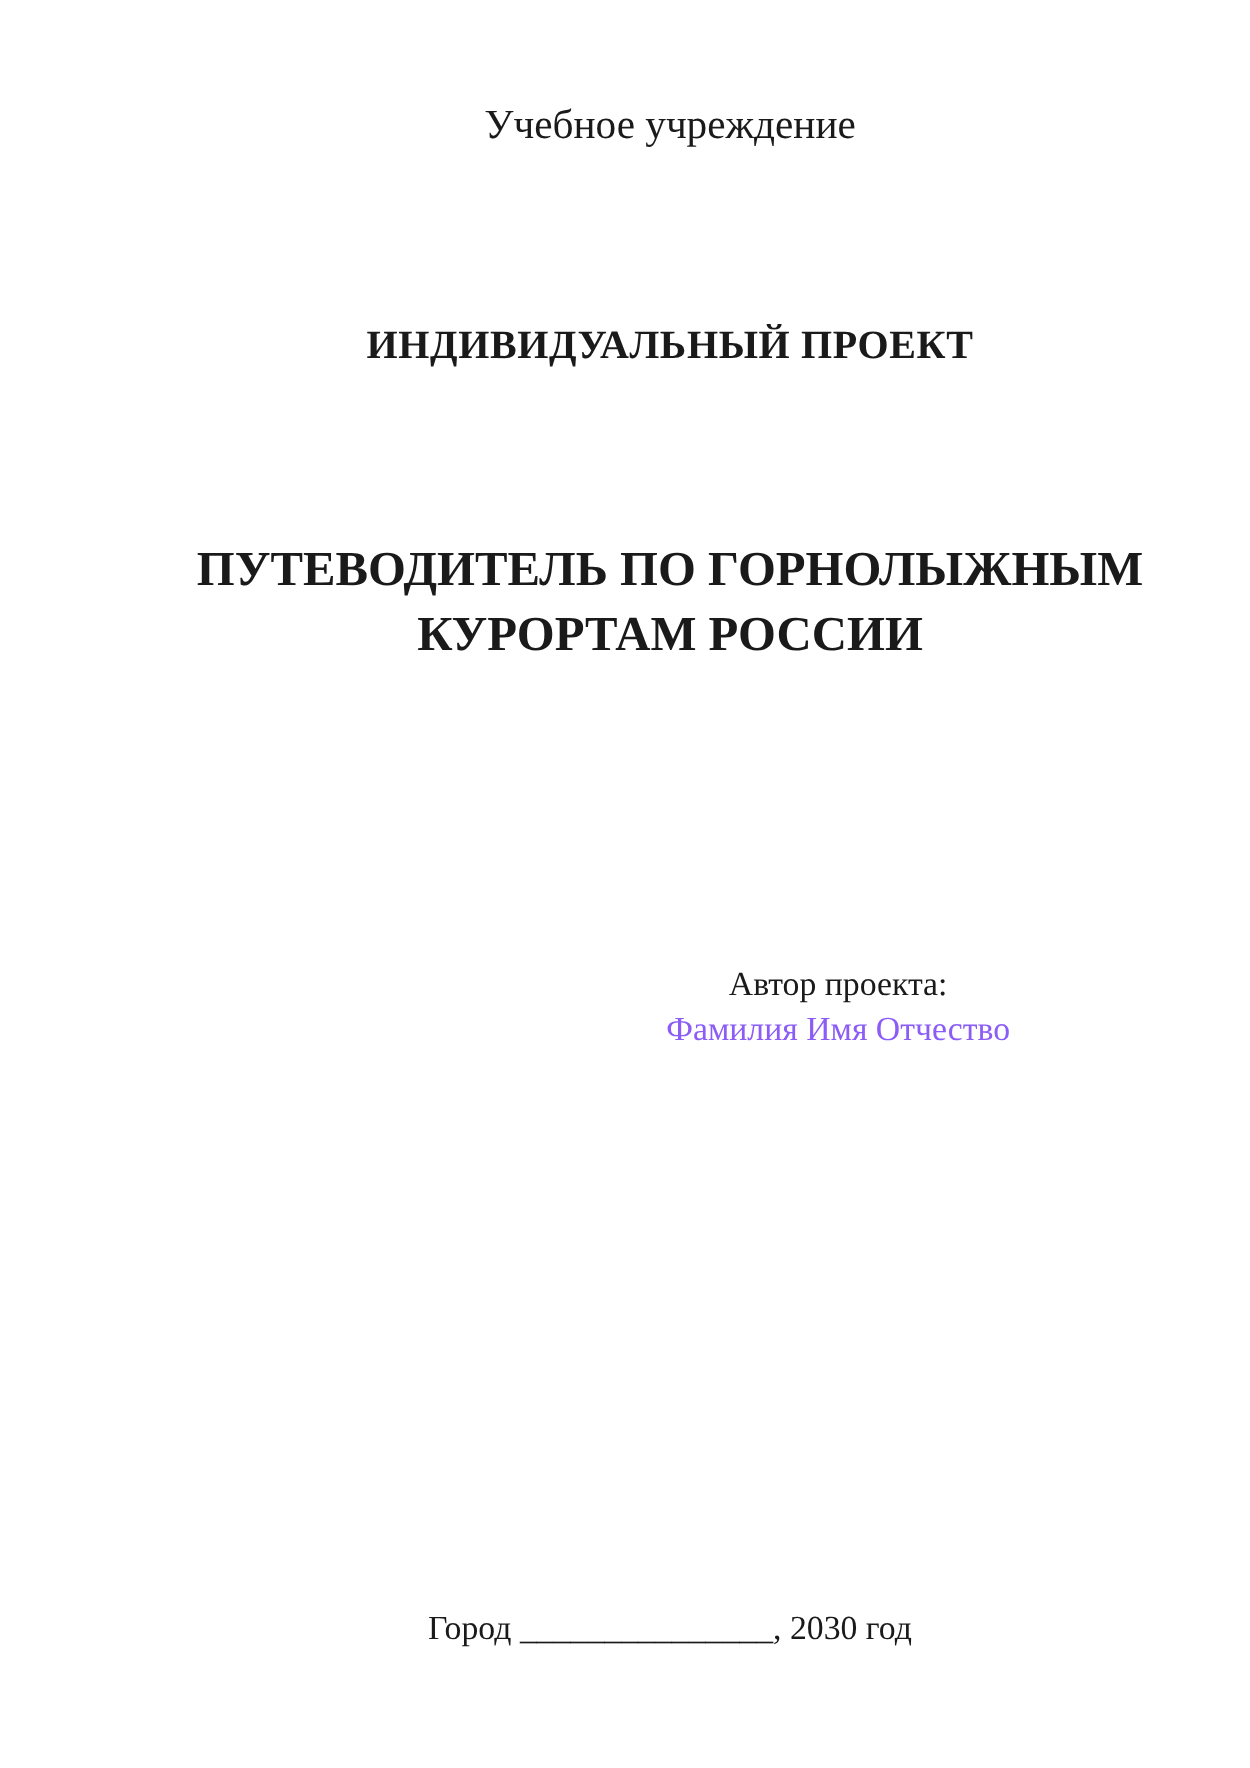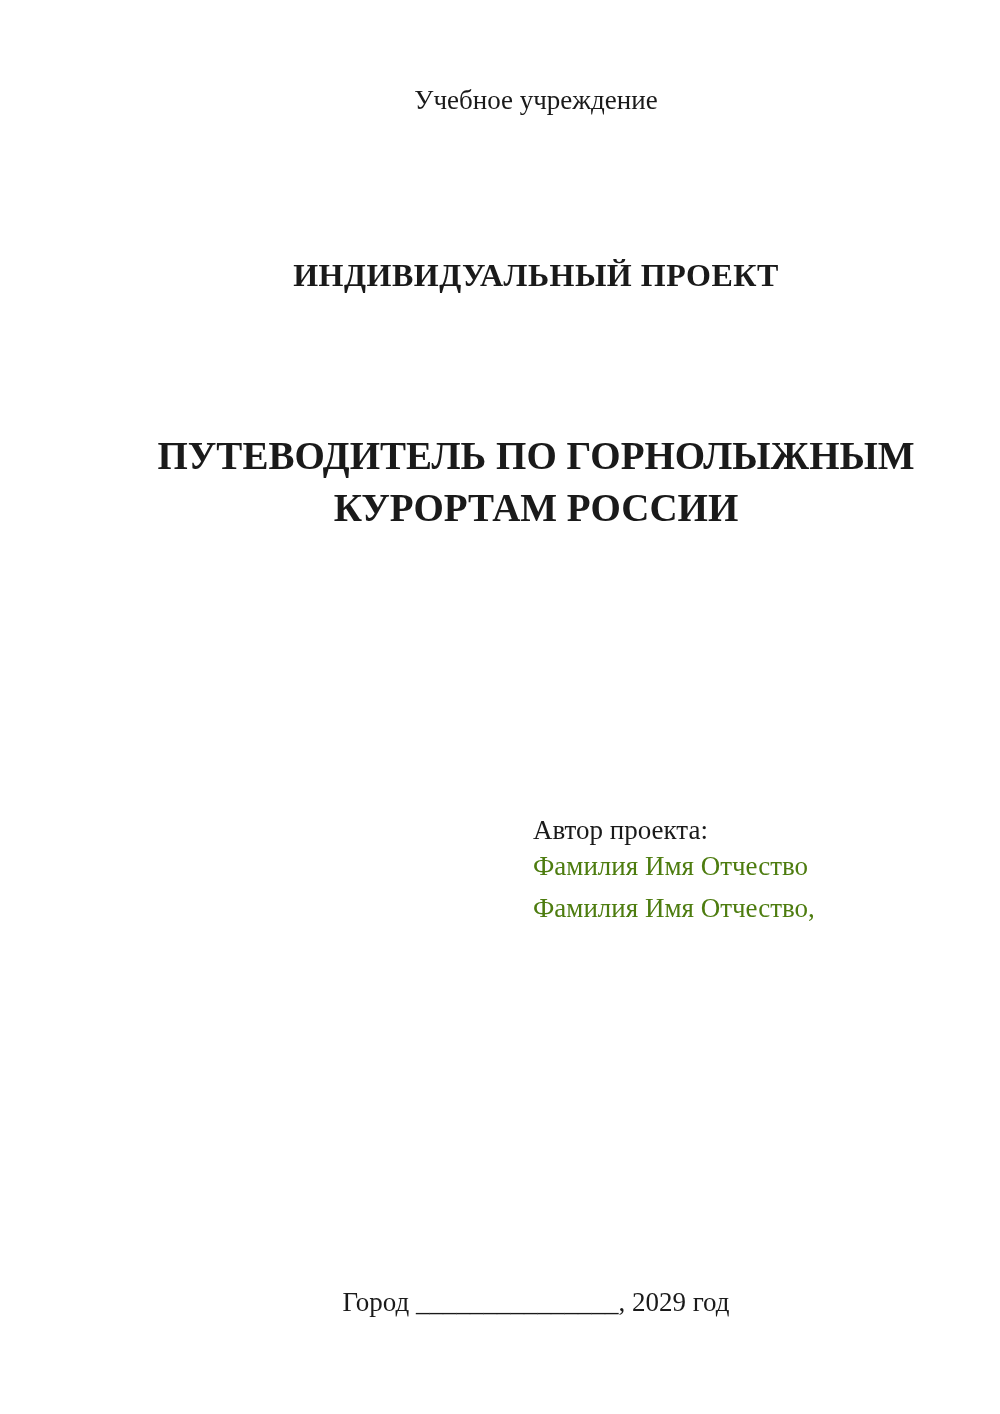--- a/index.html
+++ b/index.html
@@ -20,21 +20,21 @@
   }
   
   .center-band {
     position: absolute;
     left: 143px;
     width: 786px;
     text-align: center;
   }
   .institution {
     top: 82px;
-    font-size: 27px;
+    font-size: 33px;
     line-height: 36px;
   }
   .doc-type {
     top: 257px;
     font-size: 32px;
     line-height: 36px;
     font-weight: bold;
     letter-spacing: 0.5px;
   }
   .project-title {
@@ -43,23 +43,23 @@
     line-height: 52px;
     font-weight: bold;
   }
   .credits {
     position: absolute;
     left: 533px;
     font-size: 27px;
     line-height: 36px;
     text-align: left;
   }
-  .credits-author { top: 812px; }
+  .credits-author { top: 769px; text-align: center; }
   .credits-supervisor { top: 890px; }
-  .muted { color: #4d7c0f; }
+  .muted { color: #8b5cf6; }
   .footer-line {
     top: 1284px;
     font-size: 27px;
     line-height: 36px;
     white-space: nowrap;
   }
 </style>
 </head>
 <body>
 
@@ -70,21 +70,20 @@
   <div class="center-band doc-type">ИНДИВИДУАЛЬНЫЙ ПРОЕКТ</div>
 
   <div class="center-band project-title">ПУТЕВОДИТЕЛЬ ПО ГОРНОЛЫЖНЫМ КУРОРТАМ РОССИИ</div>
 
   <div class="credits credits-author">
     <div>Автор проекта:</div>
     <div class="muted">Фамилия Имя Отчество</div>
   </div>
 
   <div class="credits credits-supervisor">
-    <div class="muted">Фамилия Имя Отчество,</div>
   </div>
 
   <div class="center-band footer-line">
     <span>Город</span>
-    <span>_______________</span><span>, 2029 год</span>
+    <span>_______________</span><span>, 2030 год</span>
   </div>
 
 </div>
 
 </body></html>

